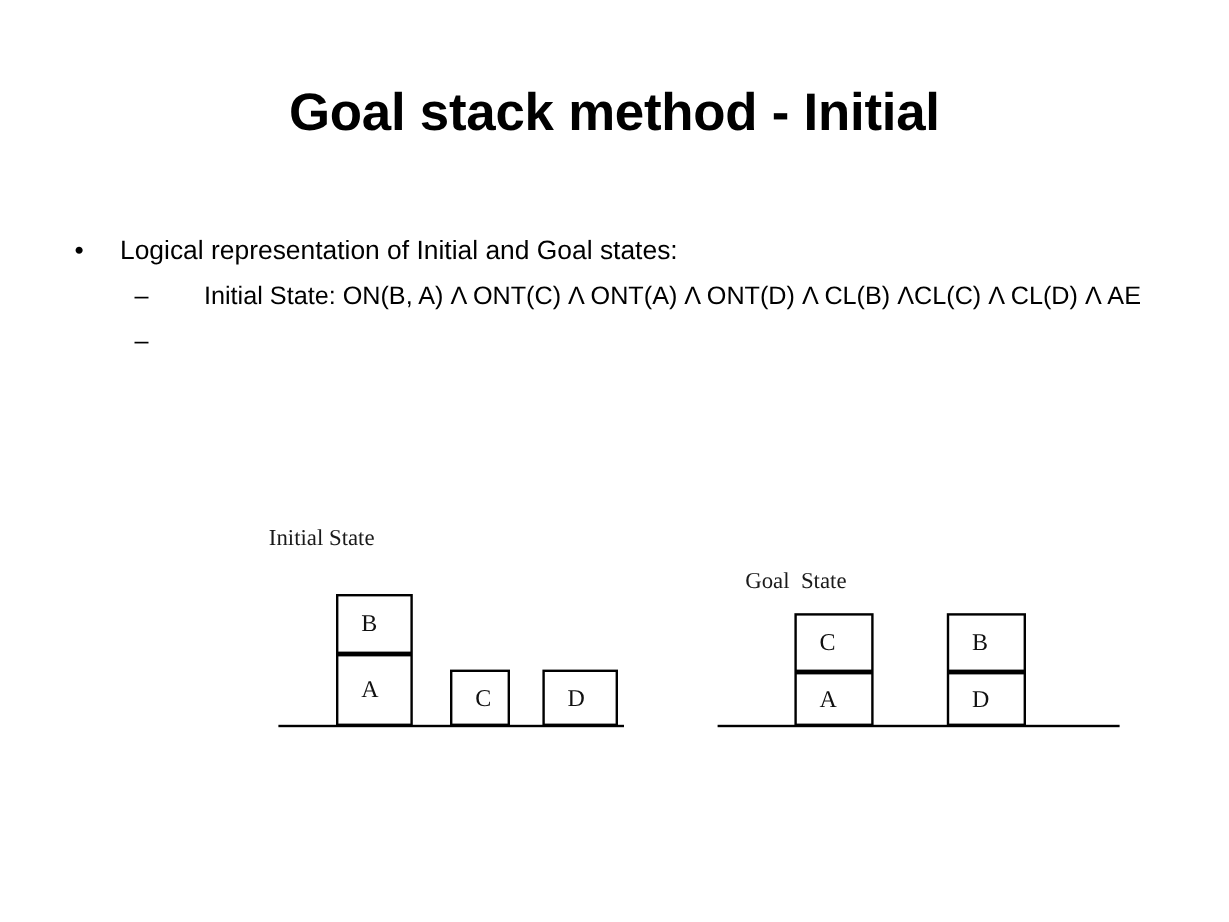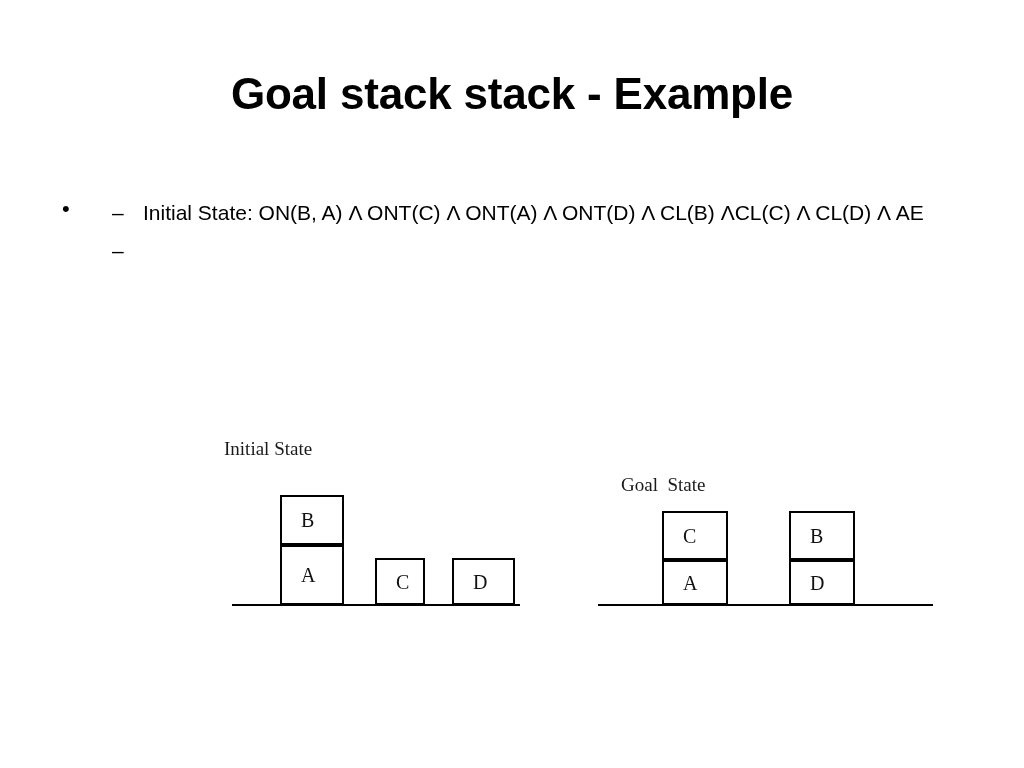--- a/index.html
+++ b/index.html
@@ -75,20 +75,21 @@
   .bullet-l2 .marker {
     position: absolute;
     left: 112px;
     top: 0;
     font-size: 21px;
     line-height: 34px;
   }
   .bullet-l2 .text {
     display: block;
     max-width: 815px;
+    margin-left: 27px;
   }
 
   
   .diagram-layer {
     position: absolute;
     left: 0;
     top: 0;
     width: 816px;
     height: 768px;
     pointer-events: none;
@@ -139,26 +140,27 @@
 
   
   .blk-g-c { left: 662px; top: 511px; width: 66px; height: 49px; }
   .blk-g-a { left: 662px; top: 560px; width: 66px; height: 45px; }
   .blk-g-b { left: 789px; top: 511px; width: 66px; height: 49px; }
   .blk-g-d { left: 789px; top: 560px; width: 66px; height: 45px; }
 </style>
 </head>
 <body>
 
-<div class="slide-title">Goal stack stack - Example</div>
+<div class="slide-title">Goal stack method - Initial</div>
 
 <div class="body-block">
 
   <div class="bullet-row bullet-l1">
     <span class="marker">•</span>
+    <span class="text">Logical representation of Initial and Goal states:</span>
   </div>
 
   <div class="bullet-row bullet-l2">
     <span class="marker">–</span>
     <span class="text">Initial State:  ON(B, A) Λ ONT(C) Λ ONT(A) Λ ONT(D) Λ CL(B) ΛCL(C) Λ CL(D) Λ AE</span>
   </div>
 
   <div class="bullet-row bullet-l2">
     <span class="marker">–</span>
   </div>

